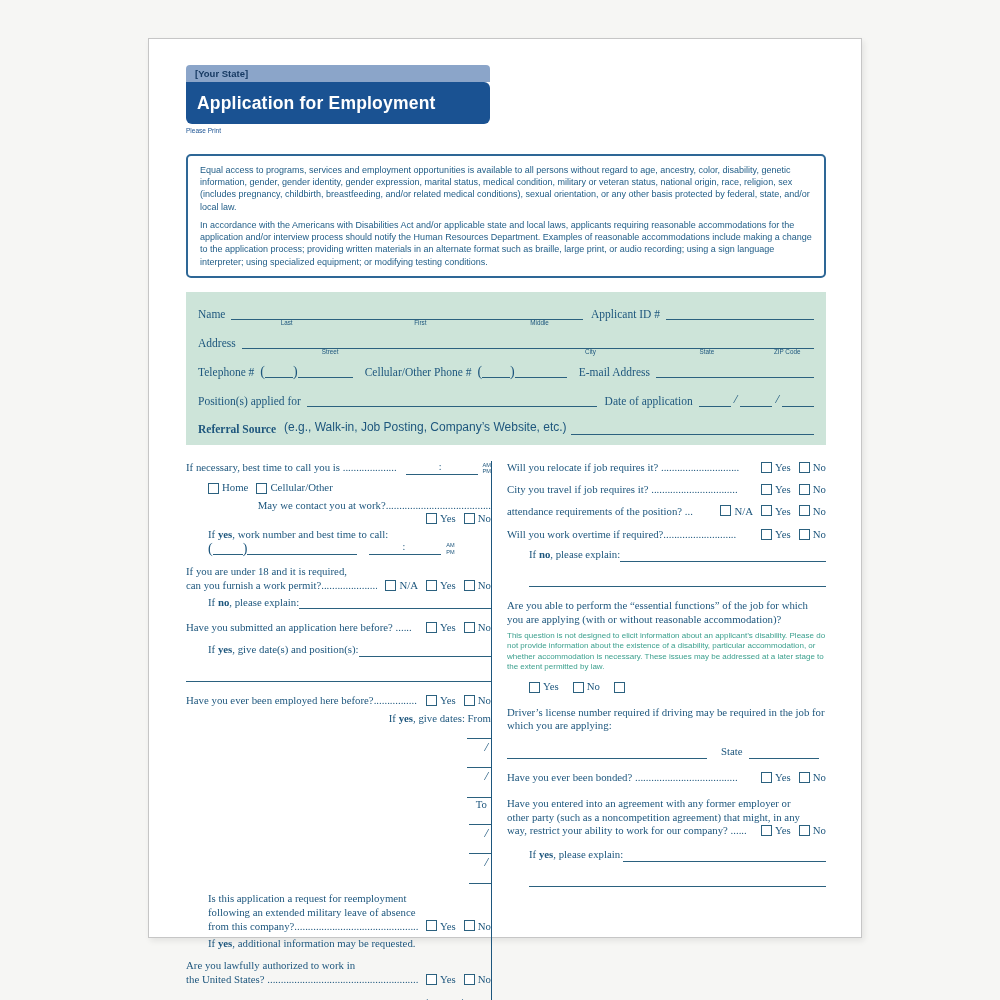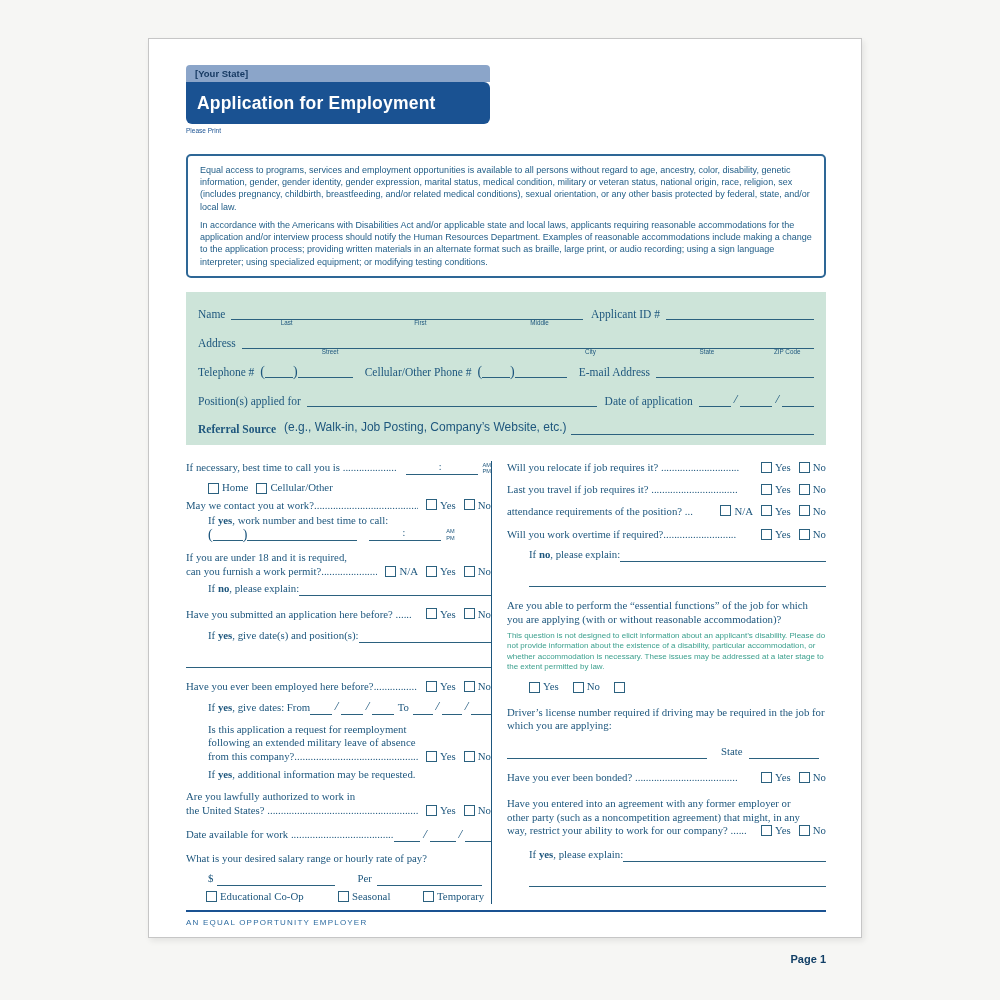--- a/index.html
+++ b/index.html
@@ -81,21 +81,21 @@
   .footer-line{margin:6px 0 0 0;width:640px;border-top:2px solid #1a5292;}
   .footer-row{width:640px;position:relative;height:22px;}
   .eoe{
     position:absolute;left:0;right:0;top:6px;text-align:left;
     font-family:"Liberation Sans",sans-serif;font-size:8px;letter-spacing:1.2px;color:#2d6ba0;
   }
   .pagenum{
     position:absolute;right:0;top:6px;font-family:"Liberation Sans",sans-serif;
     font-weight:bold;font-size:11px;color:#123f66;margin-top:35px;
   }
-  .mt2{margin-top:2px;}.mt3{margin-top:3px;}.mt4{margin-top:4px;}.mt6{margin-top:6px;}
+  .mt2{margin-top:2px;}.mt3{margin-top:3px;}.mt4{margin-top:4px;flex-direction:column;}.mt6{margin-top:6px;}
   .mt8{margin-top:8px;}.mt10{margin-top:10px;}.mt12{margin-top:12px;}
 </style>
 </head>
 <body>
 
 <div class="sheet">
   <div class="content">
 
     <div class="state-tab">
       <span>[Your State]</span>
@@ -346,21 +346,21 @@
           <span class="lead">Will you relocate if job requires it? .............................</span>
           <span class="ans">
             <span class="cb"></span>
               <span>Yes</span>
             <span class="cb"></span>
               <span>No</span>
           </span>
         </div>
 
         <div class="qrow mt8">
-          <span class="lead">Last you travel if job requires it? ................................</span>
+          <span class="lead">City you travel if job requires it? ................................</span>
           <span class="ans">
             <span class="cb"></span>
               <span>Yes</span>
             <span class="cb"></span>
               <span>No</span>
           </span>
         </div>
 
         <div class="mt8">
           <div class="qrow">

